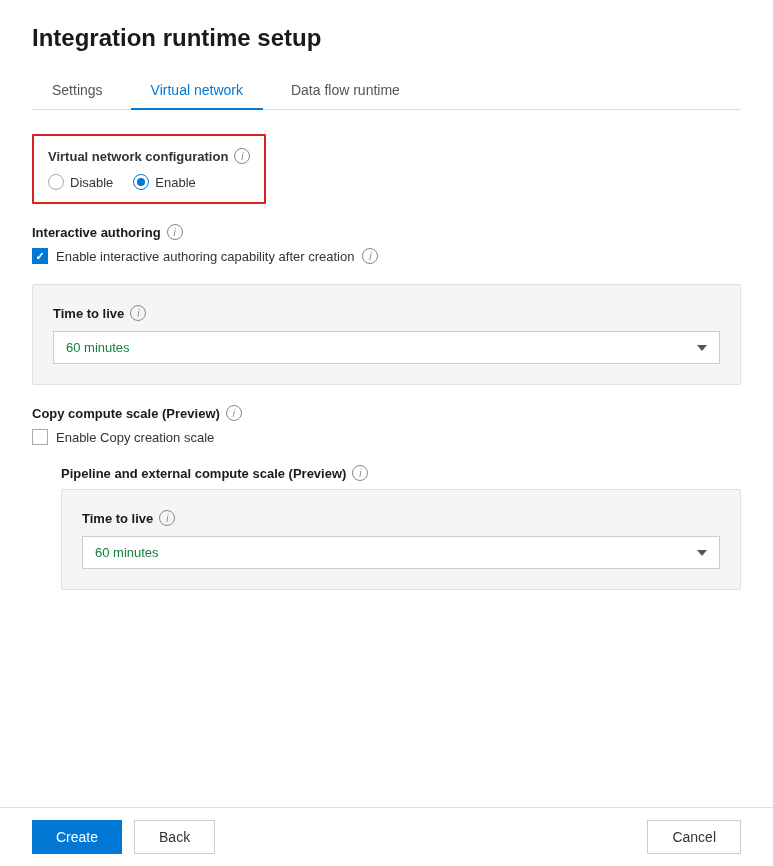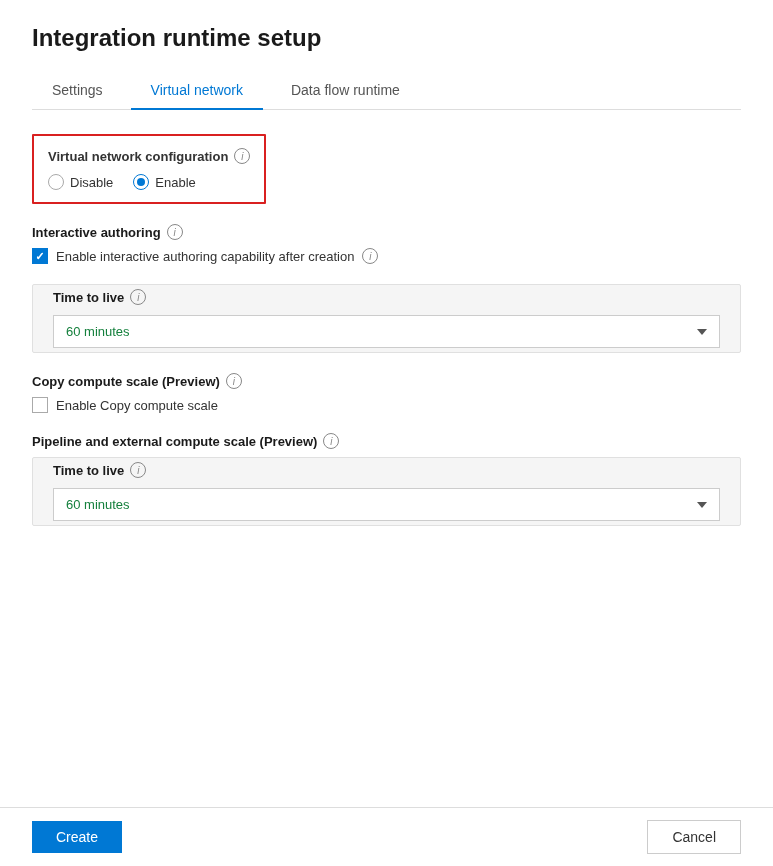--- a/index.html
+++ b/index.html
@@ -142,21 +142,21 @@
       content: '✓';
       color: #fff;
       font-size: 11px;
       font-weight: bold;
       line-height: 1;
     }
     
     .gray-box {
       background: #f5f5f5;
       border: 1px solid #e0e0e0;
-      padding: 4px 20px;
+      padding: 20px 20px;
       margin-bottom: 20px;
       border-radius: 2px;
     }
     .gray-box .section-label {
       margin-bottom: 10px;
     }
     
     .dropdown {
       display: flex;
       align-items: center;
@@ -176,32 +176,33 @@
       border-left: 5px solid transparent;
       border-right: 5px solid transparent;
       border-top: 6px solid #555;
     }
     
     .copy-compute-section {
       margin-bottom: 20px;
     }
     .pipeline-section {
       margin-bottom: 20px;
+      margin-left: 29px;
     }
     
     .bottom-bar {
       position: fixed;
       bottom: 0;
       left: 0;
       width: 773px;
       background: #fff;
       border-top: 1px solid #ddd;
       padding: 12px 32px;
       display: flex;
-      align-items: center;
+      align-items: flex-start;
       gap: 12px;
       justify-content: space-between;
     }
     .bottom-left {
       display: flex;
       gap: 12px;
     }
     .btn-primary {
       background: #0078d4;
       color: #fff;
@@ -280,21 +281,21 @@
   </div>
 
   
   <div class="copy-compute-section section">
     <div class="section-label">
       <span>Copy compute scale (Preview)</span>
       <span class="info-icon">i</span>
     </div>
     <div class="checkbox-row">
       <div class="checkbox-custom"></div>
-      <span>Enable Copy compute scale</span>
+      <span>Enable Copy creation scale</span>
     </div>
   </div>
 
   
   <div class="pipeline-section section">
     <div class="section-label">
       <span>Pipeline and external compute scale (Preview)</span>
       <span class="info-icon">i</span>
     </div>
 
@@ -308,15 +309,16 @@
         <span class="chevron-down"></span>
       </div>
     </div>
   </div>
 
 </div>
 
 <div class="bottom-bar">
   <div class="bottom-left">
     <button class="btn-primary">Create</button>
+    <button class="btn-secondary">Back</button>
   </div>
   <button class="btn-secondary">Cancel</button>
 </div>
 
 </body></html>

